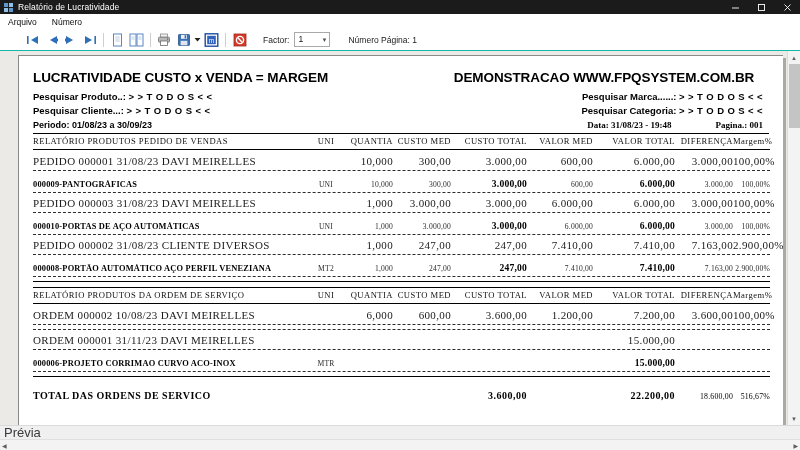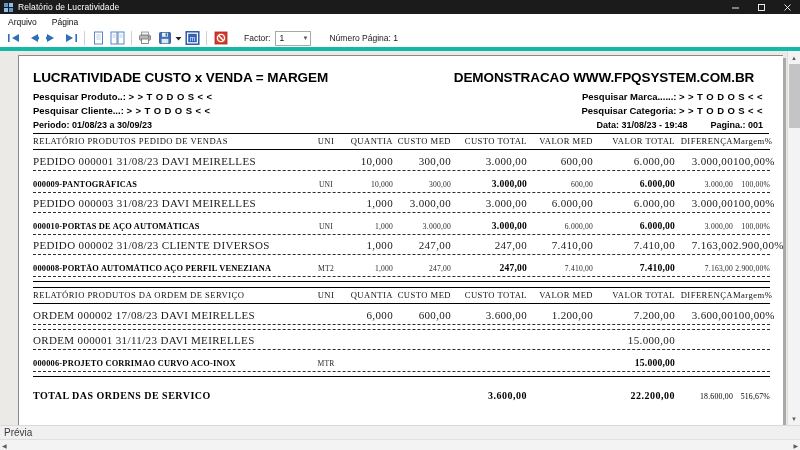--- a/index.html
+++ b/index.html
@@ -36,22 +36,22 @@
   .menubar {
     height: 15px; flex: 0 0 15px; background: #ffffff;
     display: flex; align-items: center; padding-left: 6px; gap: 11px;
     border-bottom: 0px solid #ddd;
   }
   .menu-item { font-size: 8.5px; color: #0b0b0b; padding: 0 2px; }
 
   
   .toolbar {
     height: 22px; flex: 0 0 22px; background: #ffffff;
-    display: flex; align-items: center; padding-left: 4px; gap: 0px;
-    border-bottom: 4px solid #14b8a6;
+    display: flex; align-items: center; padding-left: 23px; gap: 0px;
+    border-bottom: 1px solid #14b8a6;
   }
   .tbtn {
     width: 19px; height: 19px; display: flex; align-items: center; justify-content: center;
     position: relative;
   }
   .sep { width: 1px; height: 14px; background: #cfcfcf; margin: 0 4px; flex:0 0 1px; }
 
   .lbl { font-size: 8.5px; color: #1a1a1a; white-space: nowrap; }
   .factor-wrap { display: flex; align-items: center; gap: 5px; margin-left: 14px; }
   .combo {
@@ -96,21 +96,21 @@
   }
   .filter-line .fl-label { display: inline-block; }
   .filter-line .fl-val { letter-spacing: .4px; }
   .rh-right .filter-line { text-align: right; padding-right: 6px; }
 
   .period-row {
     display: flex; justify-content: space-between; align-items: baseline;
     font-size: 9px; font-weight: bold; margin-top: 2px; padding-right: 6px;
   }
   .period-left { white-space: nowrap; }
-  .period-right { display: flex; gap: 23px; white-space: nowrap; }
+  .period-right { display: flex; gap: 44px; white-space: nowrap; font-family: Liberation Serif, serif; }
 
   .hr-strong { border: 0; border-top: 1.5px solid #000; margin: 3px 0 2px 0; }
 
   
   table.rpt { width: 100%; border-collapse: collapse; table-layout: fixed; }
   table.rpt td { padding: 0; vertical-align: bottom; white-space: nowrap; overflow: visible; }
 
   .col-desc  { width: 278px; }
   .col-uni   { width: 30px;  }
   .col-qtd   { width: 52px;  }
@@ -182,21 +182,21 @@
     display:flex; flex-direction: column; justify-content: space-between;
   }
   .vscroll .arrow { height: 13px; display:flex; align-items:center; justify-content:center; color:#5d5d5d; font-size:6px; }
   .vthumb { position: absolute; top: 13px; left: 1px; width: 11px; height: 64px; background: #c4c4c4; }
 
   .statusbar {
     height: 14px; flex: 0 0 14px; background: #f0f0f0;
     display: flex; align-items: center; border-top: 1px solid #dadada;
     padding-left: 4px;
   }
-  .status-text { font-size: 10px; color: #3a3a3a; }
+  .status-text { font-size: 13px; color: #3a3a3a; }
   .hscroll {
     height: 11px; flex: 0 0 11px; background: #f3f3f3; border-top: 1px solid #e0e0e0;
     display:flex; align-items:center; justify-content: space-between; padding: 0 2px;
   }
   .hscroll .arrow { font-size: 6px; color: #5d5d5d; }
 
   .bottom-wrap { display:flex; flex-direction: column; }
 </style>
 </head>
 <body>
@@ -227,21 +227,21 @@
         <svg width="9" height="9" viewBox="0 0 9 9">
             <line x1="1.5" y1="1.5" x2="7.5" y2="7.5" stroke="#fff" stroke-width="0.9"></line>
             <line x1="7.5" y1="1.5" x2="1.5" y2="7.5" stroke="#fff" stroke-width="0.9"></line>
           </svg>
       </span>
     </span>
   </div>
 
   <div class="menubar">
     <span class="menu-item">Arquivo</span>
-    <span class="menu-item">Página</span>
+    <span class="menu-item">Número</span>
   </div>
 
   <div class="toolbar">
 
     <span class="tbtn">
       <svg width="14" height="12" viewBox="0 0 14 12">
         <rect x="1" y="2" width="1.6" height="8" fill="#2f6fba"></rect>
         <path d="M12 2 L5 6 L12 10 Z" fill="#2f6fba"></path>
       </svg>
     </span>
@@ -536,21 +536,21 @@
                 <td class="r">DIFERENÇA</td>
                 <td class="r">Margem%</td>
               </tr>
               <tr class="solidrow">
                   <td colspan="9">
                     <div class="solidline thin"></div>
                   </td>
                 </tr>
 
               <tr class="detail">
-                <td>ORDEM  000002  17/08/23   DAVI MEIRELLES</td>
+                <td>ORDEM  000002  10/08/23   DAVI MEIRELLES</td>
                 <td class="c"></td>
                 <td class="r">6,000</td>
                 <td class="r">600,00</td>
                 <td class="r">3.600,00</td>
                 <td class="r">1.200,00</td>
                 <td class="r">7.200,00</td>
                 <td class="r">3.600,00</td>
                 <td class="r">100,00%</td>
               </tr>
               <tr class="dashrow">

